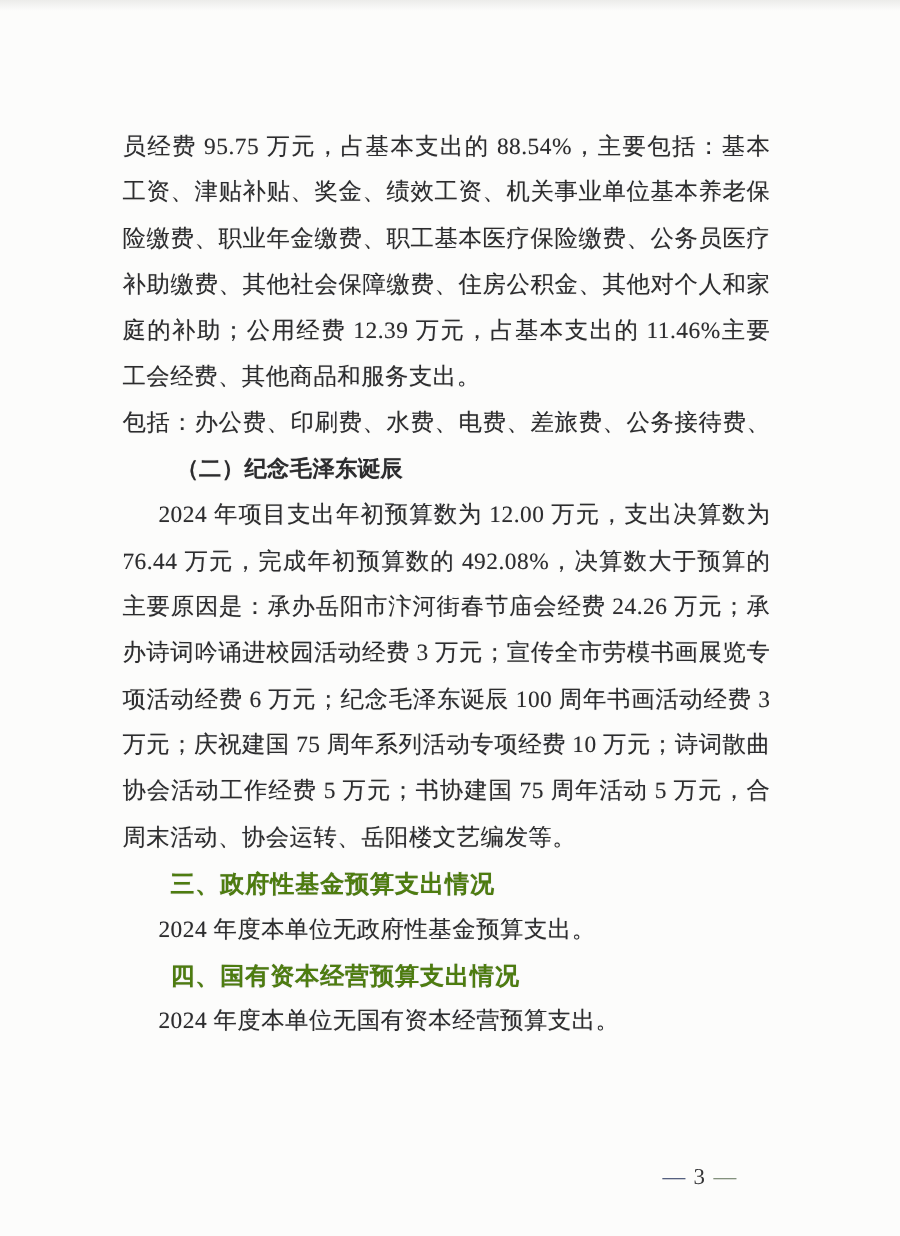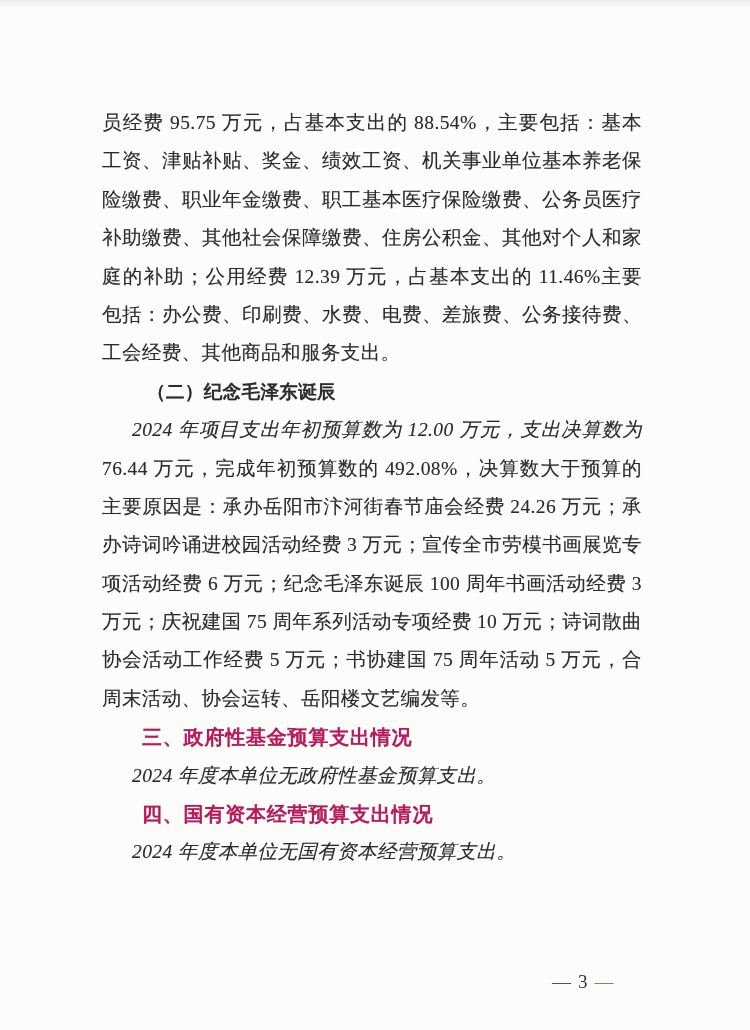--- a/index.html
+++ b/index.html
@@ -34,33 +34,33 @@
     line-height: 38.4px;
     height: 38.4px;
     letter-spacing: 0.4px;
     text-align: justify;
     white-space: normal;
   }
   
   .fill {
     text-align-last: justify;
   }
-  .indnum { text-indent: 30px; font-style: italic; }   
+  .indnum { text-indent: 30px; }   
   .indkai { text-indent: 45px; }   
   .indhei { text-indent: 40px; }   
   .h-kai {
     font-weight: 700;
     font-size: 18.5px;
   }
   .h-hei {
     font-weight: 700;
     font-size: 20px;
     font-family: "Liberation Sans", "DejaVu Sans", sans-serif;
     letter-spacing: 0.8px;
-    color: #be185d;
+    color: #4d7c0f;
   }
   .pageno {
     position: absolute;
     top: 970px;
     left: 552px;
     font-size: 19px;
     line-height: 24px;
     color: #3a3a3a;
     display: flex;
     align-items: center;
@@ -76,22 +76,22 @@
 
 <div class="page">
   <div class="scan-edge"></div>
 
   <div class="content">
     <div class="ln fill">员经费 95.75 万元，占基本支出的 88.54%，主要包括：基本</div>
     <div class="ln fill">工资、津贴补贴、奖金、绩效工资、机关事业单位基本养老保</div>
     <div class="ln fill">险缴费、职业年金缴费、职工基本医疗保险缴费、公务员医疗</div>
     <div class="ln fill">补助缴费、其他社会保障缴费、住房公积金、其他对个人和家</div>
     <div class="ln fill">庭的补助；公用经费 12.39 万元，占基本支出的 11.46%主要</div>
+    <div class="ln">工会经费、其他商品和服务支出。</div>
     <div class="ln fill">包括：办公费、印刷费、水费、电费、差旅费、公务接待费、</div>
-    <div class="ln">工会经费、其他商品和服务支出。</div>
 
     <div class="ln h-kai indkai">（二）纪念毛泽东诞辰</div>
 
     <div class="ln fill indnum">2024 年项目支出年初预算数为 12.00 万元，支出决算数为</div>
     <div class="ln fill">76.44 万元，完成年初预算数的 492.08%，决算数大于预算的</div>
     <div class="ln fill">主要原因是：承办岳阳市汴河街春节庙会经费 24.26 万元；承</div>
     <div class="ln fill">办诗词吟诵进校园活动经费 3 万元；宣传全市劳模书画展览专</div>
     <div class="ln fill">项活动经费 6 万元；纪念毛泽东诞辰 100 周年书画活动经费 3</div>
     <div class="ln fill">万元；庆祝建国 75 周年系列活动专项经费 10 万元；诗词散曲</div>
     <div class="ln fill">协会活动工作经费 5 万元；书协建国 75 周年活动 5 万元，合</div>

